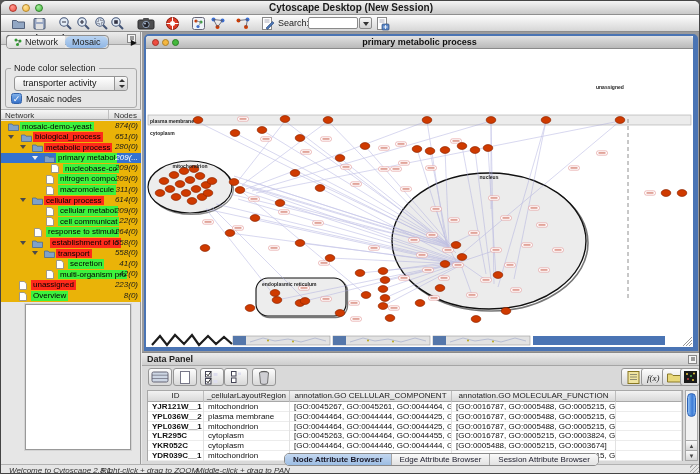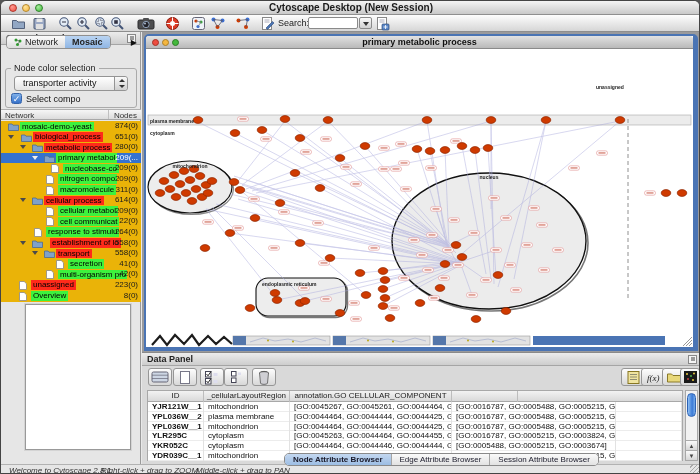--- a/index.html
+++ b/index.html
@@ -27,21 +27,21 @@
   .searchdrop i{position:absolute;left:3px;top:4px;width:0;height:0;border-left:3.5px solid transparent;
     border-right:3.5px solid transparent;border-top:4px solid #333;}
   
   .cpanel{position:absolute;left:0;top:31px;width:140px;height:432px;background:#e6e6e6;border-right:1px solid #9a9a9a;}
   .phead{position:relative;height:13px;background:linear-gradient(#ececec,#cdcdcd);border-bottom:1px solid #a5a5a5;}
   .phead .ptitle{position:absolute;left:5px;top:1px;font-size:9px;font-weight:bold;color:#222;}
   .floatico{position:absolute;right:4px;top:2px;width:9px;height:9px;border:1px solid #888;background:#f4f4f4;}
   .floatico::after{content:"";position:absolute;right:1px;top:1px;width:4px;height:4px;background:#9a9a9a;}
   .cptabs{position:absolute;left:5px;top:3px;height:14px;display:flex;border:1px solid #8f8f8f;border-radius:4px;overflow:hidden;}
   .cptab{height:12px;line-height:12px;font-size:9px;padding:0 7px;background:linear-gradient(#fbfbfb,#dcdcdc);color:#222;display:flex;align-items:center;gap:3px;}
-  .cptab.sel{background:linear-gradient(#b9d4f2,#8fb6e4);font-weight:bold;}
+  .cptab.sel{background:linear-gradient(#b9d4f2,#8fb6e4);font-weight:normal;border-radius:6px;}
   .tabarrow{position:absolute;right:3px;top:6px;font-size:8px;color:#111;}
   .groupbox{position:absolute;left:4px;top:36px;width:132px;height:40px;border:1px solid #aaa;border-radius:3px;}
   .grouptitle{position:absolute;left:5px;top:-6px;background:#e6e6e6;padding:0 3px;font-size:9px;color:#222;}
   .combo{position:absolute;left:8px;top:7px;width:114px;height:15px;border:1px solid #949494;border-radius:3px;
     background:linear-gradient(#fff,#e4e4e4);font-size:9px;color:#111;line-height:13px;padding-left:8px;}
   .combo .step{position:absolute;right:0;top:0;width:13px;height:13px;border-left:1px solid #949494;
     background:linear-gradient(#fafafa,#cfcfcf);border-radius:0 3px 3px 0;}
   .combo .step i.up{position:absolute;left:3.5px;top:2px;width:0;height:0;border-left:3px solid transparent;border-right:3px solid transparent;border-bottom:3.5px solid #333;}
   .combo .step i.dn{position:absolute;left:3.5px;top:7.5px;width:0;height:0;border-left:3px solid transparent;border-right:3px solid transparent;border-top:3.5px solid #333;}
   .checkrow{position:absolute;left:10px;top:61px;display:flex;align-items:center;gap:4px;}
@@ -55,21 +55,21 @@
   .treehead::after{content:"";position:absolute;right:32px;top:0;bottom:0;width:1px;background:#c0c0c0;}
   .treebody{position:absolute;left:0;top:89px;width:140px;height:181px;background:#eab308;overflow:hidden;}
   .trow{position:relative;width:140px;height:10.6px;font-size:8px;line-height:10.6px;white-space:nowrap;}
   .trow.sel{background:#3472cf;}
   .tarrow{position:absolute;top:3px;width:0;height:0;border-left:3.5px solid transparent;border-right:3.5px solid transparent;border-top:4.5px solid #4a4a4a;}
   .trow.sel .tarrow{border-top-color:#eee;}
   .ticon{position:absolute;top:1px;}
   .tlabel{position:absolute;top:0.5px;height:9.5px;line-height:9.5px;padding:0 2px;color:#000;overflow:hidden;}
   .tlabel.green{background:#3df23d;}
   .tlabel.red{background:#ff2a1a;}
-  .tnodes{position:absolute;right:3px;top:0;color:#1a1a1a;}
+  .tnodes{position:absolute;right:3px;top:0;color:#1a1a1a;font-style:italic;}
   .trow.sel .tnodes{color:#fff;}
   .birdseye{position:absolute;left:24px;top:272px;width:106px;height:146px;background:#fff;border:1px solid #999;box-shadow:0 0 0 1px #d4d4d4;}
   
   .desktop{position:absolute;left:141px;top:31px;width:559px;height:432px;background:#9a9a9c;}
   .netframe{position:absolute;left:2px;top:2px;width:554px;height:317px;
     border:2px solid #4a74b4;border-right-width:5px;border-bottom-width:4px;border-radius:5px 5px 0 0;background:#fff;}
   .nettitle{position:relative;height:13px;background:linear-gradient(#e2e2e2,#b9b9b9);border-bottom:1px solid #8a8a8a;border-radius:3px 3px 0 0;}
   .nettitle .tl2{position:absolute;top:3px;width:7px;height:7px;border-radius:50%;}
   .tl2.r{left:6px;background:#ee4d40;border:0.5px solid #a53227;}
   .tl2.y{left:16px;background:#f4b63f;border:0.5px solid #ab7f28;}
@@ -255,21 +255,21 @@
       <div class="combo">
         <span>transporter activity</span>
         <span class="step">
             <i class="up"></i>
             <i class="dn"></i>
           </span>
       </div>
     </div>
     <div class="checkrow">
       <span class="cbx">✓</span>
-      <span class="cbxlbl">Select compo</span>
+      <span class="cbxlbl">Mosaic nodes</span>
     </div>
     <div class="treehead">
       <span class="c1">Network</span>
       <span class="c2">Nodes</span>
     </div>
     <div class="treebody">
         <div class="trow">
           <span class="ticon" style="left: 7px;"><svg width="11" height="9">
               <path d="M0.5 2 L4 2 L5 3.2 L10.5 3.2 L10.5 8.5 L0.5 8.5 Z" fill="#7fa1c9" stroke="#4a6a94" stroke-width="0.8"></path>
             </svg></span>
@@ -757,20 +757,21 @@
               <circle cx="5" cy="9" r="1" fill="#c04040"></circle>
               <circle cx="10" cy="10" r="1" fill="#e8c840"></circle>
             </svg>
           </span>
       </div>
       <div class="dtable">
           <div class="dhrow">
             <span class="dhcell" style="width: 56px;">ID</span>
             <span class="dhcell" style="width: 86px;">_cellularLayoutRegion</span>
             <span class="dhcell" style="width: 162px;">annotation.GO CELLULAR_COMPONENT</span>
+            <span class="dhcell" style="width: 164px;">annotation.GO MOLECULAR_FUNCTION</span>
             <span class="dhcell" style="width: 66px;"></span>
           </div>
           <div class="drow">
             <span class="dcell id" style="width: 56px;">YJR121W__1</span>
             <span class="dcell" style="width: 86px;">mitochondrion</span>
             <span class="dcell" style="width: 162px;">[GO:0045267, GO:0045261, GO:0044464, G...</span>
             <span class="dcell" style="width: 164px;">[GO:0016787, GO:0005488, GO:0005215, G...</span>
             <span class="dcell" style="width: 66px;"></span>
           </div>
           <div class="drow">

